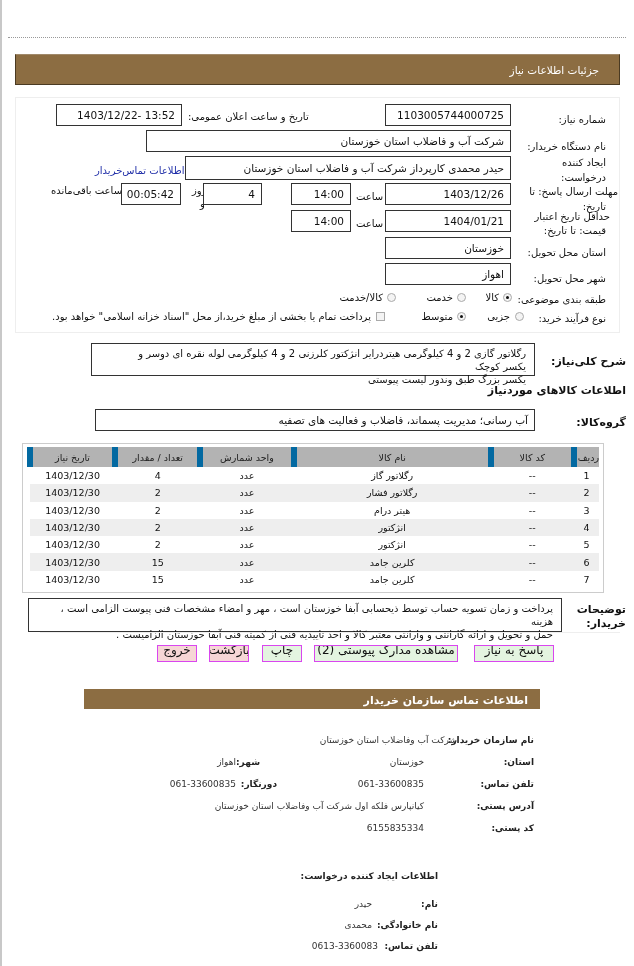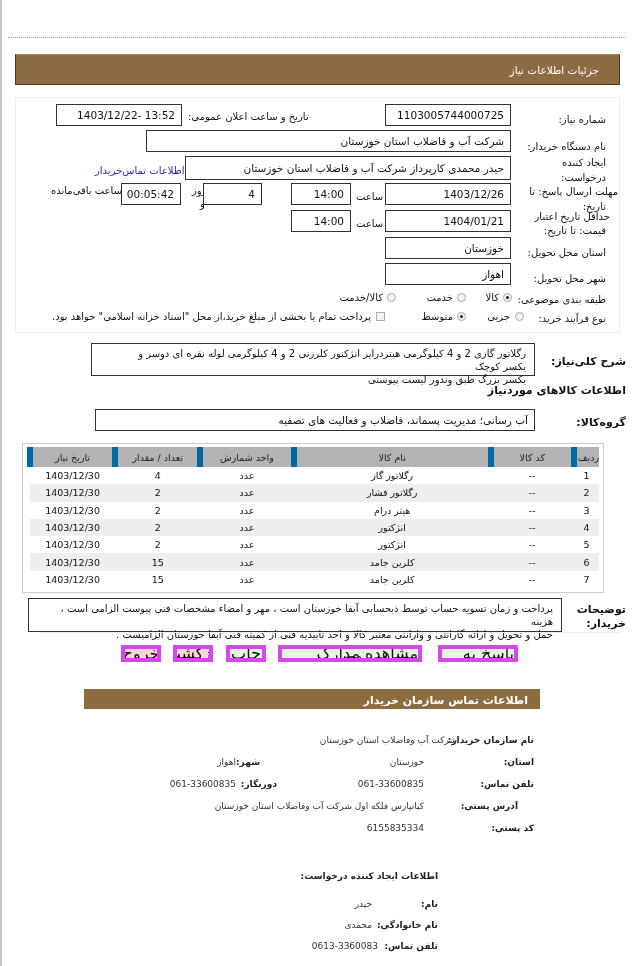--- a/index.html
+++ b/index.html
@@ -18,21 +18,21 @@
     .radio { display: inline-block; width: 9px; height: 9px; border-radius: 50%; border: 1px solid #aaa; background: #f4f4f4; vertical-align: middle; position: relative; }
     .radio.on::after { content: ""; position: absolute; left: 2px; top: 2px; width: 3px; height: 3px; border-radius: 50%; background: #111; }
     .check { display: inline-block; width: 9px; height: 9px; border: 1px solid #aaa; background: #f4f4f4; vertical-align: middle; }
     .bold-lbl { font-weight: bold; font-size: 11px; }
     .desc-box { position: absolute; border: 1px solid #333; background: #fff; font-size: 10px; padding: 3px 8px; line-height: 13px; }
     table.items { position: absolute; left: 27px; top: 447px; width: 572px; border-collapse: collapse; font-size: 9.5px; }
     table.items th { background: #b3b3b3; color: #222; font-weight: normal; height: 20px; border-left: 6px solid #0369a1; font-size: 9.5px; }
     table.items td { height: 17.3px; text-align: center; }
     table.items tr.alt td { background: #eeeeee; }
     .table-frame { position: absolute; left: 22px; top: 443px; width: 582px; height: 150px; border: 1px solid #ccc; }
-    .btn { position: absolute; height: 17px; border: 4px solid #d946ef; font-size: 16px; display: flex; align-items: flex-start; justify-content: center; line-height: 9px; overflow: hidden; }
+    .btn { position: absolute; height: 17px; border: 1px solid #d946ef; font-size: 12px; display: flex; align-items: flex-start; justify-content: center; line-height: 9px; overflow: hidden; margin-left: 36px; }
     .btn.green { background: #e4f4e0; }
     .btn.pink { background: #f6d6d6; }
     .contact-bar { position: absolute; left: 84px; right: 94px; top: 689px; height: 20px; background: #8c6d42; }
     .contact-bar span { position: absolute; right: 12px; top: 5px; color: #fff; font-weight: bold; font-size: 11px; }
     .c-lbl { position: absolute; font-size: 9px; font-weight: bold; color: #222; white-space: nowrap; }
     .c-val { position: absolute; font-size: 9px; color: #333; white-space: nowrap; }
     .bottom-panel-rule { position: absolute; left: 40px; right: 14px; top: 632px; border-top: 1px solid #eee; }
   </style>
 </head>
 <body>
@@ -217,21 +217,21 @@
 <span class="c-lbl" style="right:100px; top:757px;">استان:</span>
 <span class="c-val" style="right:210px; top:757px;">خوزستان</span>
 <span class="c-lbl" style="right:374px; top:757px;margin-left:32px;">شهر:</span>
 <span class="c-val" style="right:398px; top:757px;">اهواز</span>
 
 <span class="c-lbl" style="right:100px; top:779px;">تلفن تماس:</span>
 <span class="c-val" style="right:210px; top:779px; direction:ltr;">061-33600835</span>
 <span class="c-lbl" style="right:357px; top:779px;">دورنگار:</span>
 <span class="c-val" style="right:398px; top:779px; direction:ltr;">061-33600835</span>
 
-<span class="c-lbl" style="right:116px; top:801px;margin-left:16px;">آدرس پستی:</span>
+<span class="c-lbl" style="right:100px; top:801px;margin-left:16px;">آدرس پستی:</span>
 <span class="c-val" style="right:210px; top:801px;">کیانپارس فلکه اول شرکت آب وفاضلاب استان خوزستان</span>
 
 <span class="c-lbl" style="right:100px; top:823px;">کد پستی:</span>
 <span class="c-val" style="right:210px; top:823px;">6155835334</span>
 
 <span class="c-lbl" style="right:196px; top:871px;">اطلاعات ایجاد کننده درخواست:</span>
 
 <span class="c-lbl" style="right:196px; top:899px;">نام:</span>
 <span class="c-val" style="right:196px; top:899px; margin-right:0; right:262px;">حیدر</span>
 

